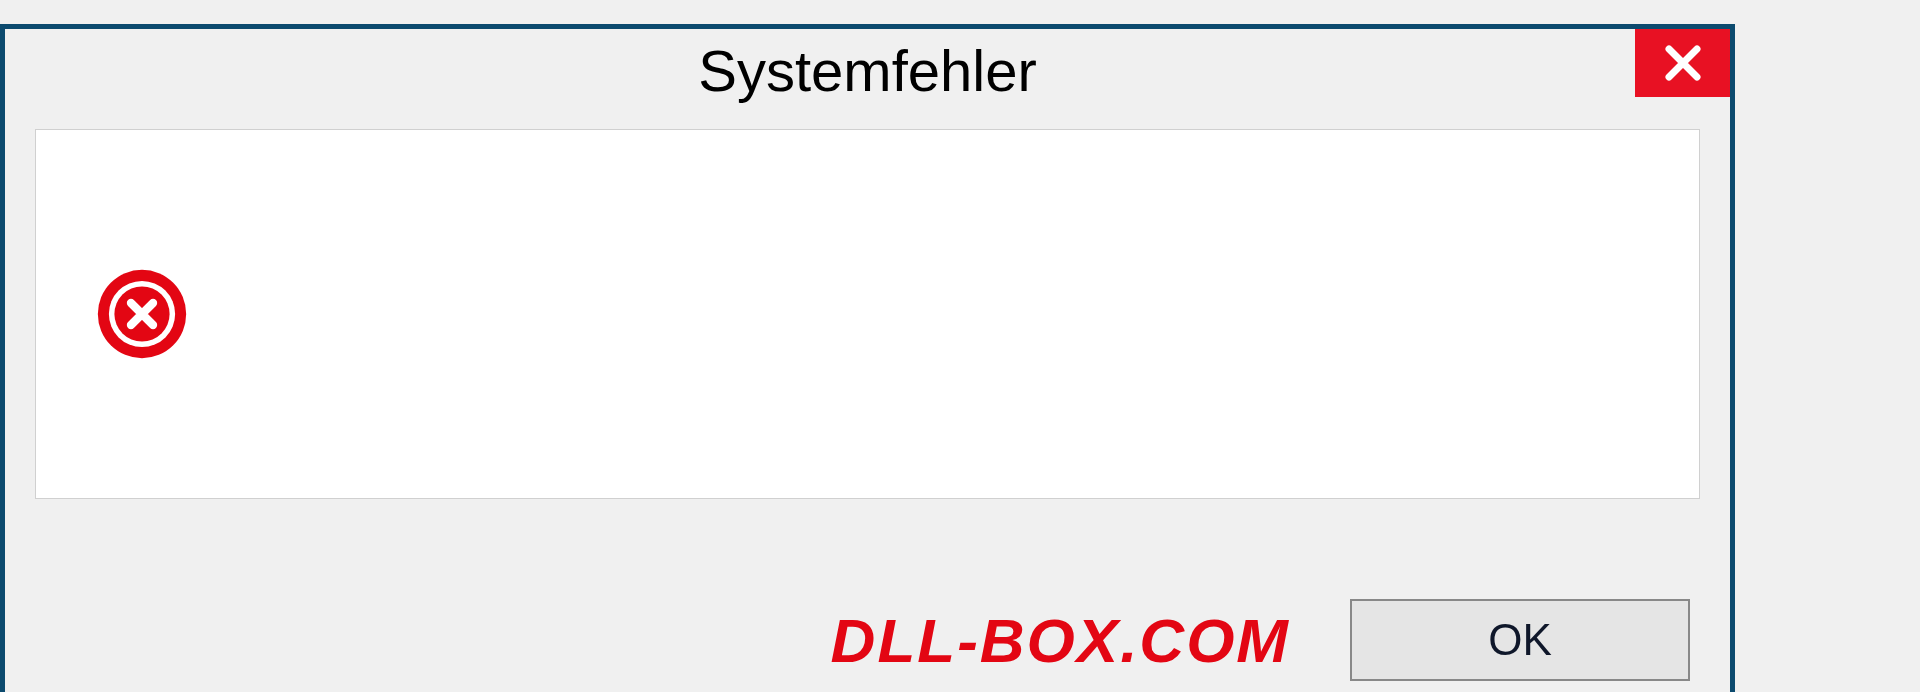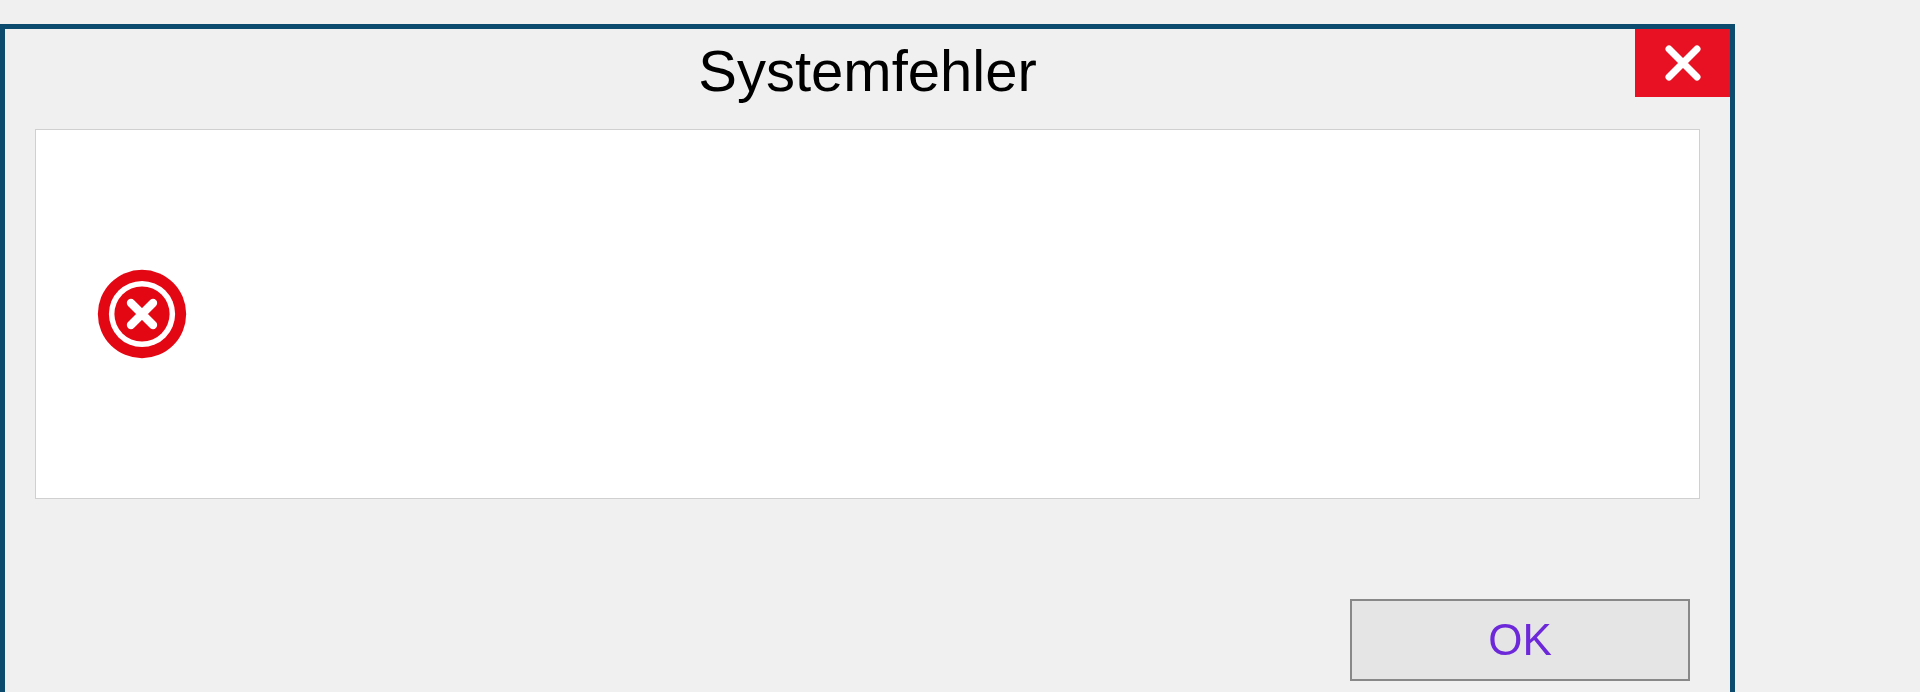--- a/index.html
+++ b/index.html
@@ -90,21 +90,21 @@
       letter-spacing: 2px;
       margin-right: 60px;
       font-family: Arial Black, Arial, sans-serif;
     }
     .ok-btn {
       width: 340px;
       height: 82px;
       background: #e5e5e5;
       border: 2px solid #888;
       font-size: 44px;
-      color: #6d28d9;
+      color: #0f172a;
       display: flex;
       align-items: center;
       justify-content: center;
       cursor: pointer;
     }
   </style>
 </head>
 <body>
 
 <div class="dialog">
@@ -122,15 +122,16 @@
       <svg viewBox="0 0 100 100">
         <circle cx="50" cy="50" r="48" fill="#e30613"></circle>
         <circle cx="50" cy="50" r="36" fill="#fff"></circle>
         <circle cx="50" cy="50" r="30" fill="#e30613"></circle>
         <path d="M38 38 L62 62 M62 38 L38 62" stroke="#fff" stroke-width="9" stroke-linecap="round" fill="none"></path>
       </svg>
     </div>
   </div>
 
   <div class="footer">
+    <div class="watermark">DLL-BOX.COM</div>
     <div class="ok-btn">OK</div>
   </div>
 </div>
 
 </body></html>

